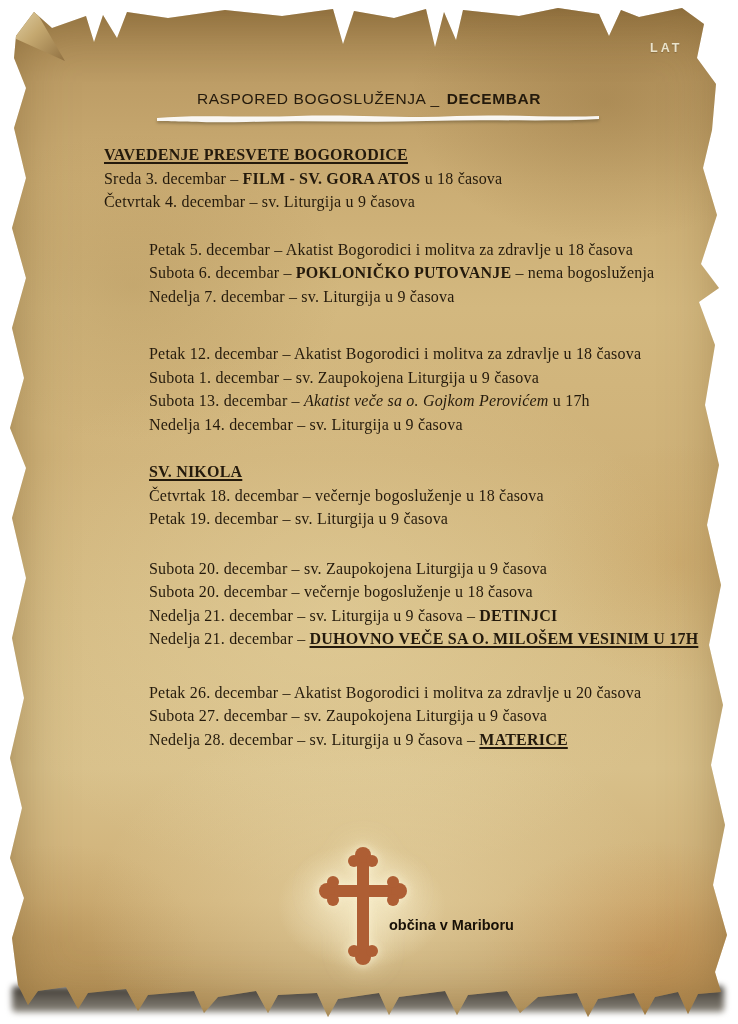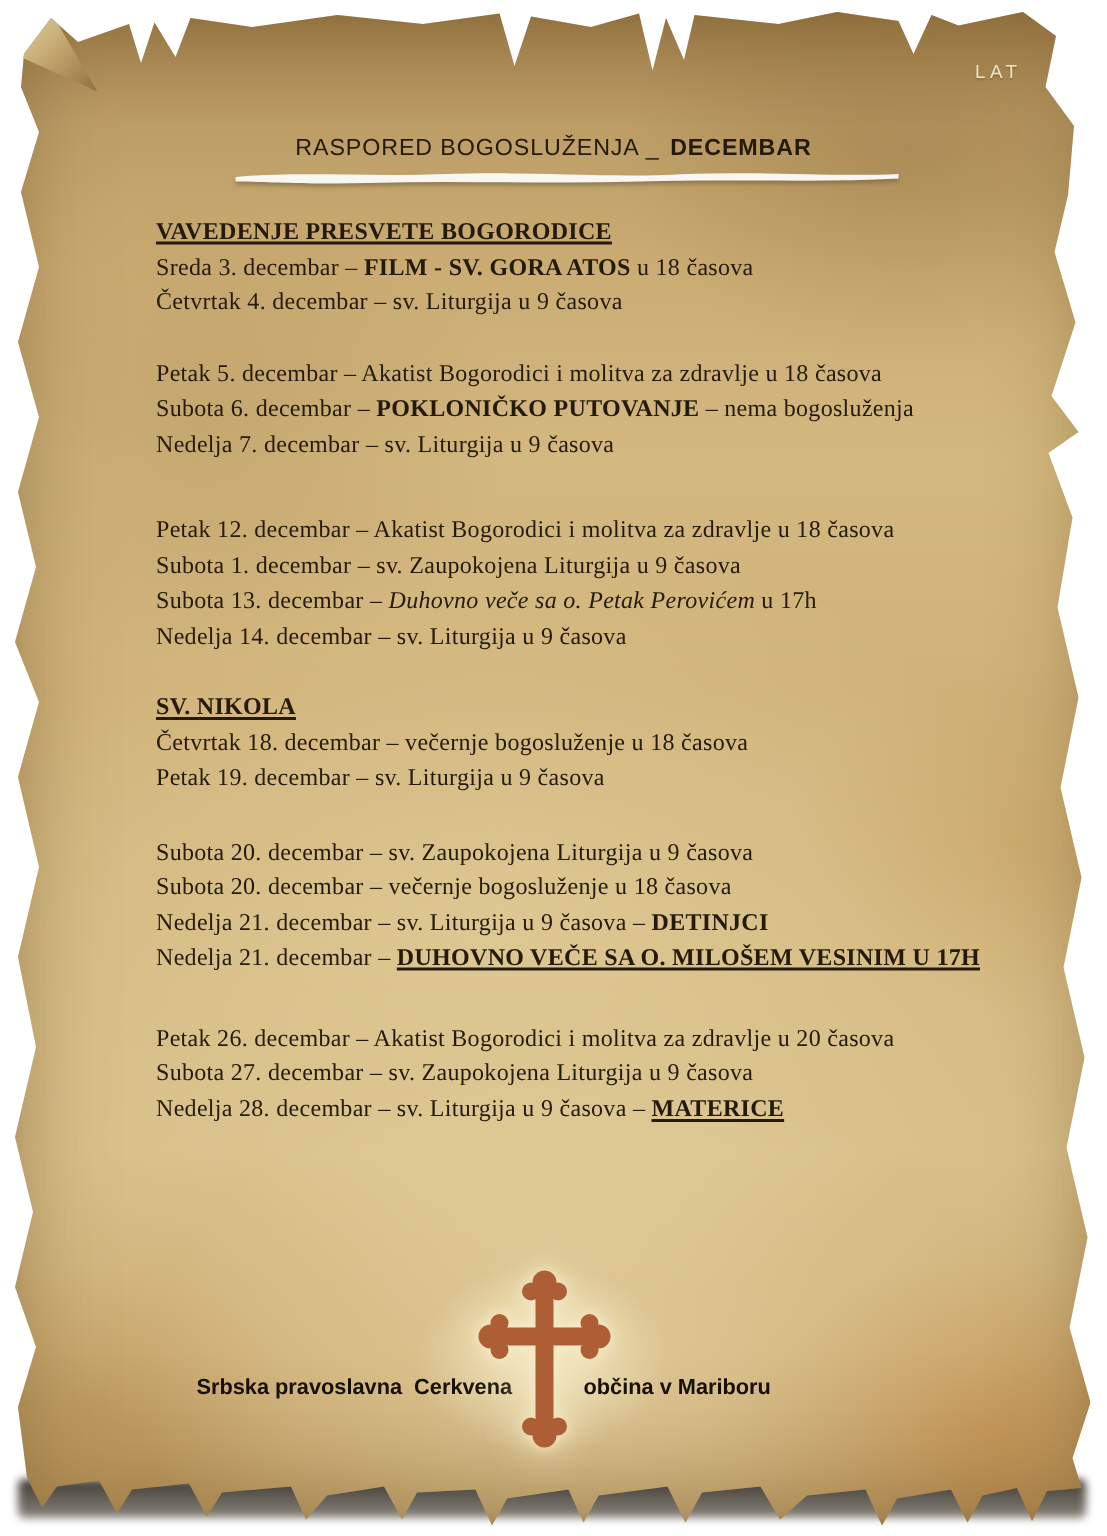--- a/index.html
+++ b/index.html
@@ -33,39 +33,39 @@
   .fold{
     position:absolute;left:12px;top:8px;width:54px;height:54px;
     clip-path:polygon(2% 55%,42% 2%,98% 98%);
     background:linear-gradient(135deg,#ecdfb8 0%,#c9ad74 45%,#8a6a3c 100%);
     opacity:.9;
   }
   
   .lang-badge{
     position:absolute;left:650px;top:41px;
     font-family:"Liberation Sans","DejaVu Sans",sans-serif;
-    font-size:12.5px;font-weight:normal;letter-spacing:3px;
+    font-size:12.5px;font-weight:bold;letter-spacing:3px;
     color:var(--badge,#eae3cb);text-shadow:0 1px 1px rgba(80,60,30,.35);
   }
   .title{
     position:absolute;left:0;top:90px;width:738px;text-align:center;
     font-family:"Liberation Sans","DejaVu Sans",sans-serif;
     font-size:15.5px;letter-spacing:.6px;color:var(--ink,#241a0c);
   }
   .title .month{font-weight:bold;margin-left:.45em;}
   .title-underline{
     position:absolute;left:156px;top:111px;width:444px;height:12px;
     filter:drop-shadow(0 2px 1.5px rgba(95,80,50,.55));
   }
   
   .schedule{
     position:absolute;left:104px;top:143px;width:620px;z-index:3;
     font-size:16px;line-height:23.5px;letter-spacing:.2px;
   }
-  .section + .section{margin-top:24px;}
+  .section + .section{margin-top:24px;margin-left:45px;}
   .section:nth-child(3){margin-top:34px;}
   .section:nth-child(5){margin-top:26px;}
   .section:nth-child(6){margin-top:30px;}
   .heading{
     font-weight:bold;text-decoration:underline;
     text-decoration-thickness:1.8px;text-underline-offset:2px;
   }
   .line .b{font-weight:bold;}
   .line .i{font-style:italic;}
   .line .bu{font-weight:bold;text-decoration:underline;text-decoration-thickness:1.6px;text-underline-offset:2px;}
@@ -109,42 +109,41 @@
         <div class="line"><span>Četvrtak 4. decembar – sv. Liturgija u 9 časova</span></div>
       </div>
       <div class="section">
         <div class="line"><span>Petak 5. decembar – Akatist Bogorodici i molitva za zdravlje u 18 časova</span></div>
         <div class="line"><span>Subota 6. decembar – </span><span class="b">POKLONIČKO PUTOVANJE</span><span> – nema bogosluženja</span></div>
         <div class="line"><span>Nedelja 7. decembar – sv. Liturgija u 9 časova</span></div>
       </div>
       <div class="section">
         <div class="line"><span>Petak 12. decembar – Akatist Bogorodici i molitva za zdravlje u 18 časova</span></div>
         <div class="line"><span>Subota 1. decembar – sv. Zaupokojena Liturgija u 9 časova</span></div>
-        <div class="line"><span>Subota 13. decembar – </span><span class="i">Duhovno veče sa o. Petak Perovićem</span><span> u 17h</span></div>
+        <div class="line"><span>Subota 13. decembar – </span><span class="i">Akatist veče sa o. Gojkom Perovićem</span><span> u 17h</span></div>
         <div class="line"><span>Nedelja 14. decembar – sv. Liturgija u 9 časova</span></div>
       </div>
       <div class="section">
         <div class="heading">SV. NIKOLA</div>
         <div class="line"><span>Četvrtak 18. decembar – večernje bogosluženje u 18 časova</span></div>
         <div class="line"><span>Petak 19. decembar – sv. Liturgija u 9 časova</span></div>
       </div>
       <div class="section">
         <div class="line"><span>Subota 20. decembar – sv. Zaupokojena Liturgija u 9 časova</span></div>
         <div class="line"><span>Subota 20. decembar – večernje bogosluženje u 18 časova</span></div>
         <div class="line"><span>Nedelja 21. decembar – sv. Liturgija u 9 časova – </span><span class="b">DETINJCI</span></div>
         <div class="line"><span>Nedelja 21. decembar – </span><span class="bu">DUHOVNO VEČE SA O. MILOŠEM VESINIM U 17H</span></div>
       </div>
       <div class="section">
         <div class="line"><span>Petak 26. decembar – Akatist Bogorodici i molitva za zdravlje u 20 časova</span></div>
         <div class="line"><span>Subota 27. decembar – sv. Zaupokojena Liturgija u 9 časova</span></div>
         <div class="line"><span>Nedelja 28. decembar – sv. Liturgija u 9 časova – </span><span class="bu">MATERICE</span></div>
       </div>
     </div>
 
-  <div class="org org-left">Srbska pravoslavna  Cerkvena</div>
 
   <div class="cross-wrap">
     <svg width="92" height="122" viewBox="0 0 92 122">
       <g fill="currentColor">
         <rect x="40" y="10" width="12" height="102" rx="5"></rect>
         <rect x="10" y="40" width="72" height="12" rx="5"></rect>
         <circle cx="46" cy="10" r="8"></circle>
           <circle cx="37" cy="16" r="6"></circle>
           <circle cx="55" cy="16" r="6"></circle>
         <circle cx="46" cy="112" r="8"></circle>

